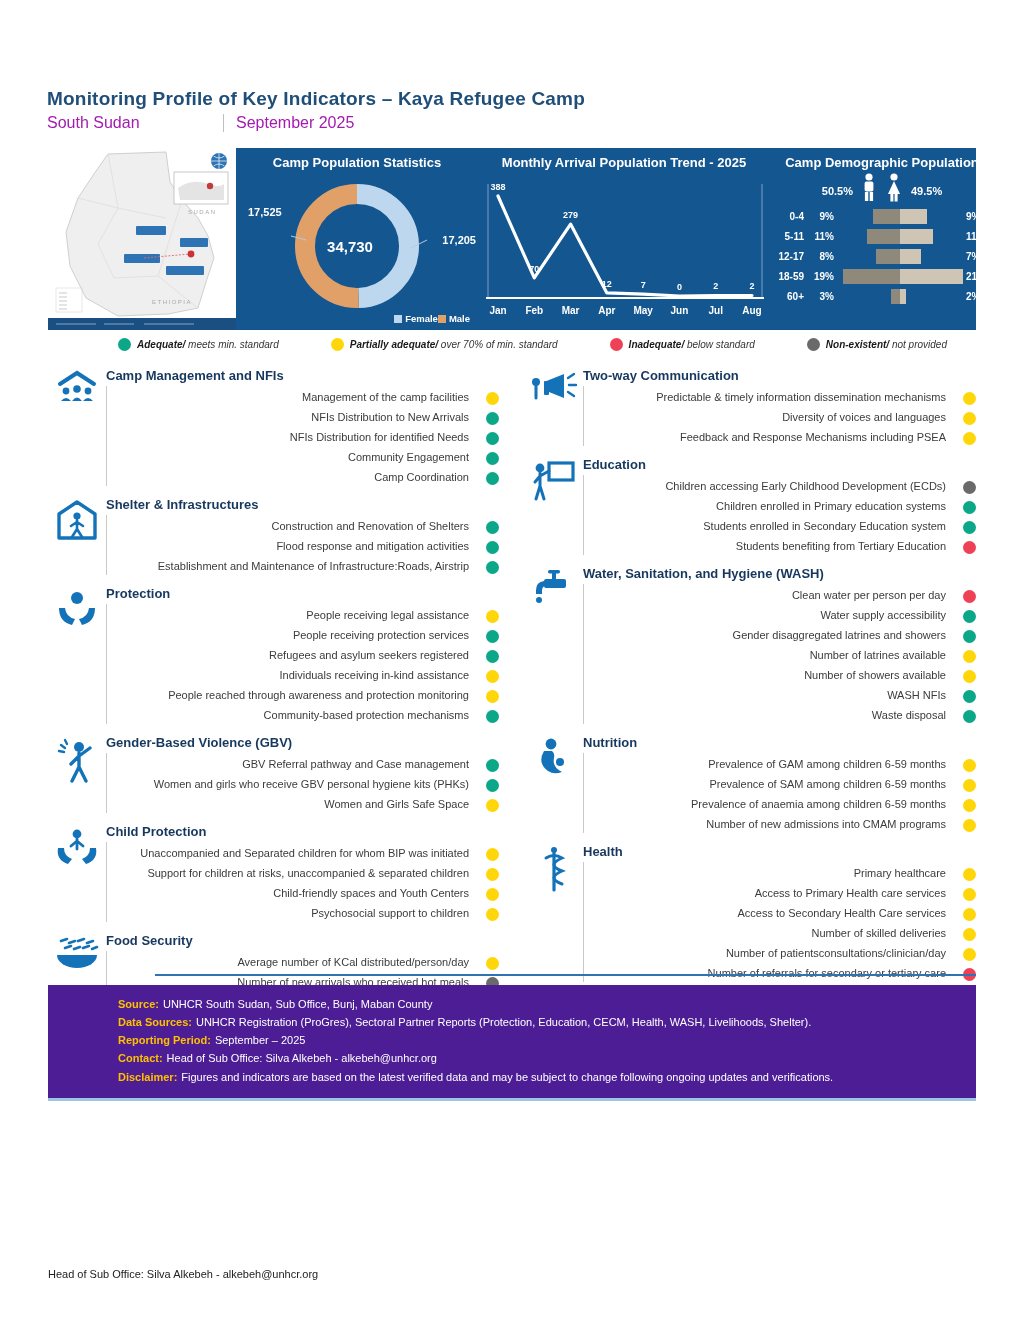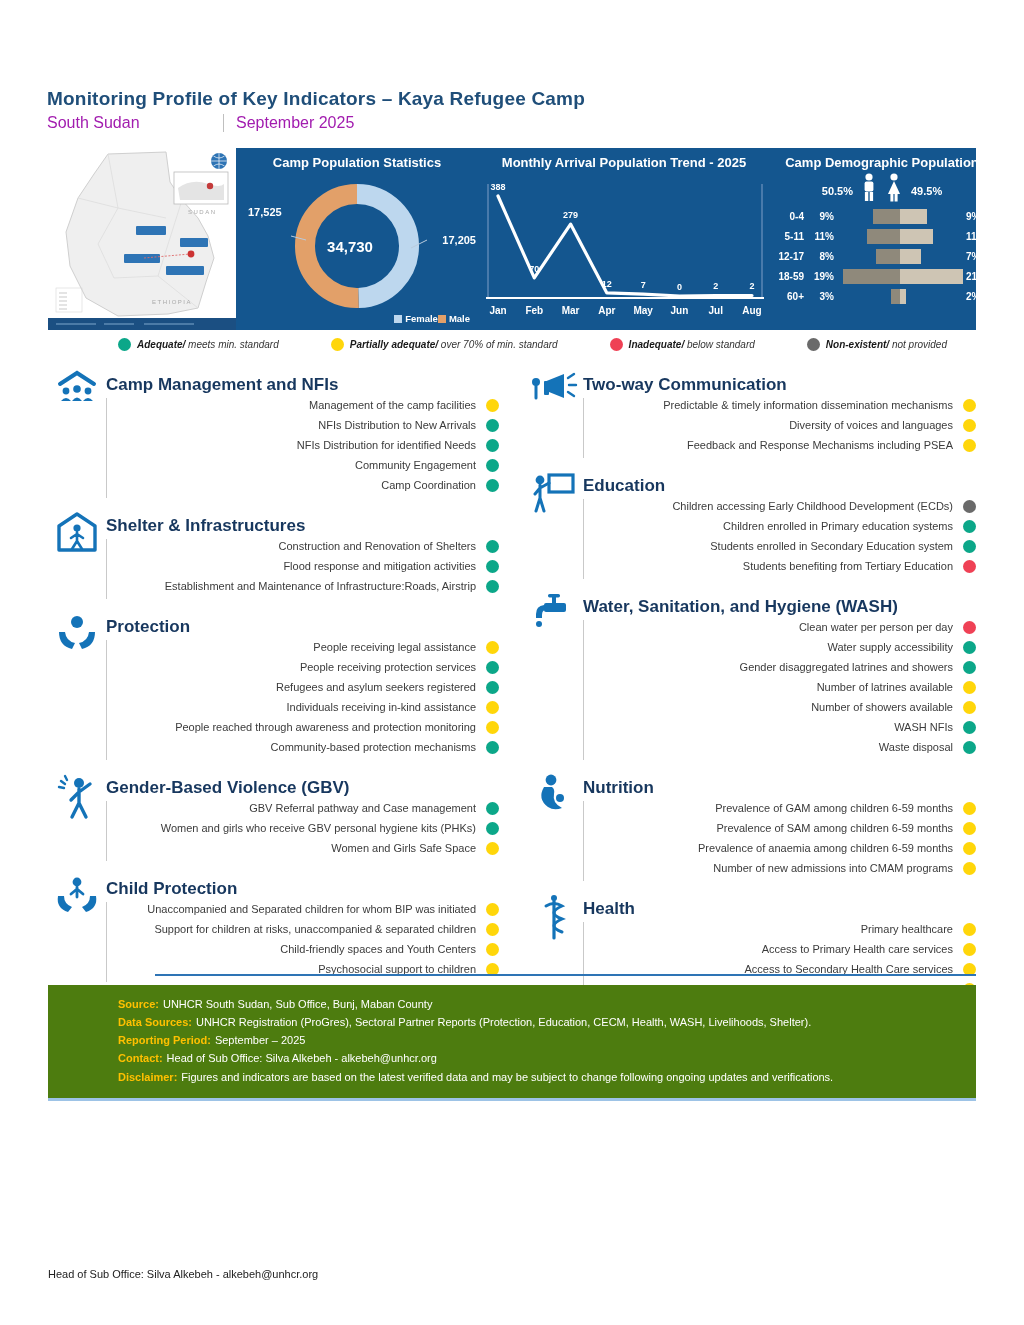--- a/index.html
+++ b/index.html
@@ -57,29 +57,29 @@
   .dot[data-status="partial"]{background:#FFD60A;}
   .dot[data-status="inadequate"]{background:#EF4155;}
   .dot[data-status="nonexistent"]{background:#6A6A6A;}
 
   
   .main{position:absolute;left:48px;top:368px;width:928px;display:grid;
         grid-template-columns:1fr 1fr;column-gap:26px;}
   .section{display:flex;margin-bottom:11px;}
   .icon-cell{width:58px;flex:none;display:flex;justify-content:center;align-items:flex-start;padding-top:2px;}
   .content{flex:1;min-width:0;}
-  .sec-title{font-size:17px;font-weight:bold;color:#17375E;margin:7px 0 3px;}
+  .sec-title{font-size:13px;font-weight:bold;color:#17375E;margin:0 0 3px;}
   .rows{border-left:1px solid #C9C9C9;}
-  .row{display:flex;justify-content:flex-end;align-items:flex-start;gap:10px;min-height:18px;padding:1px 0;}
+  .row{display:flex;justify-content:flex-end;align-items:flex-end;gap:17px;min-height:18px;padding:1px 0;}
   .row .lbl{font-size:11px;color:#3B3B3B;text-align:right;line-height:1.25;}
 
   
   .pre-footer-line{position:absolute;left:155px;top:974px;width:821px;height:2px;background:#2E74B5;}
   .footer-box{position:absolute;left:48px;top:985px;width:928px;box-sizing:border-box;
-              background:#4d7c0f;padding:10px 18px 12px 70px;border-bottom:3px solid #9DC3E6;}
+              background:#4c1d95;padding:10px 18px 12px 70px;border-bottom:3px solid #9DC3E6;}
   .f-row{font-size:11px;color:#fff;line-height:1.65;}
   .f-row .f-lbl{color:#FFC000;font-weight:bold;margin-right:4px;}
   .bottom-contact{position:absolute;left:48px;top:1268px;font-size:11px;color:#222;}
 
   svg text{font-family:"Liberation Sans",sans-serif;}
 </style>
 </head>
 <body>
 
 <div class="page">

